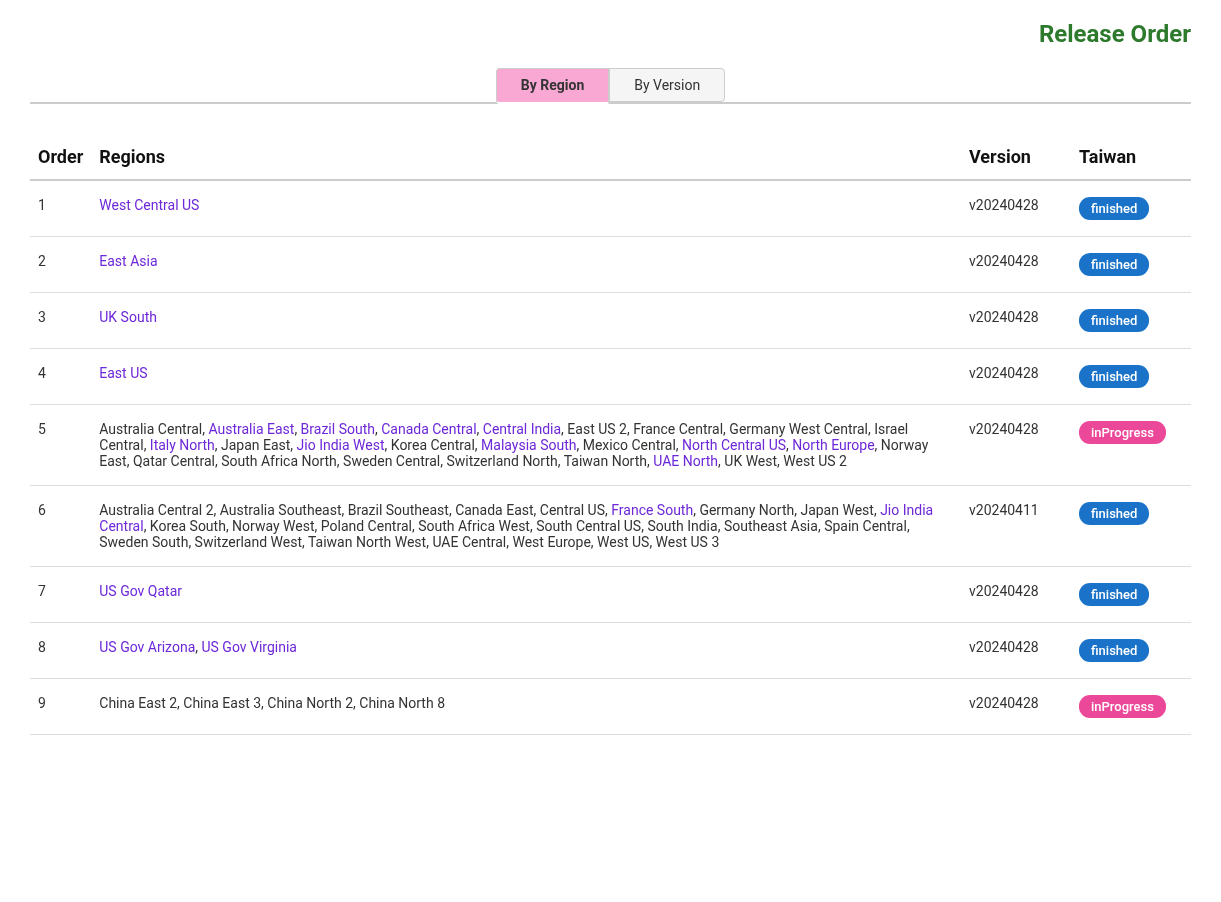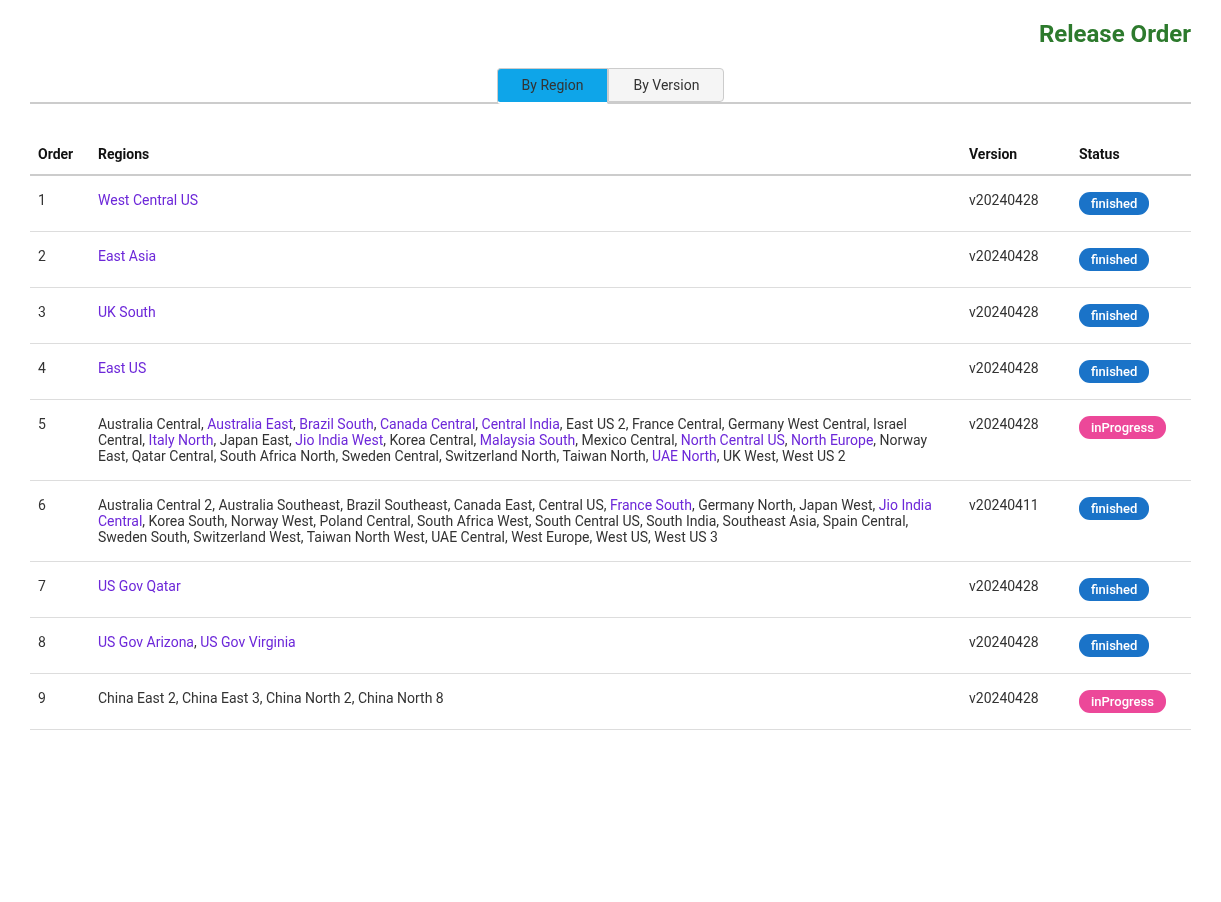--- a/index.html
+++ b/index.html
@@ -27,44 +27,44 @@
     }
     .tab {
       padding: 8px 24px;
       cursor: pointer;
       border: 1px solid #ccc;
       background: #f5f5f5;
       font-size: 14px;
       color: #333;
     }
     .tab.active {
-      background: #0ea5e9;
+      background: #f9a8d4;
       border-bottom: 2px solid #fff;
       margin-bottom: -2px;
-      font-weight: 400;
+      font-weight: 700;
       border-top: 1px solid #ccc;
       border-left: 1px solid #ccc;
       border-right: 1px solid #ccc;
     }
     .tab:first-child {
       border-radius: 4px 0 0 4px;
     }
     .tab:last-child {
       border-radius: 0 4px 4px 0;
     }
     table {
       width: 100%;
       border-collapse: collapse;
       margin-top: 10px;
     }
     thead th {
       text-align: left;
       padding: 12px 8px;
       font-weight: 700;
-      font-size: 14px;
+      font-size: 18px;
       color: #111;
       border-bottom: 2px solid #ccc;
     }
     tbody td {
       padding: 16px 8px;
       border-bottom: 1px solid #ddd;
       vertical-align: top;
       color: #333;
     }
     .order-col { width: 60px; }
@@ -94,21 +94,21 @@
   <div class="tab active">By Region</div>
   <div class="tab">By Version</div>
 </div>
 
 <table>
   <thead>
     <tr>
       <th class="order-col">Order</th>
       <th class="region-col">Regions</th>
       <th class="version-col">Version</th>
-      <th class="status-col">Status</th>
+      <th class="status-col">Taiwan</th>
     </tr>
   </thead>
   <tbody id="table-body">
   <tr>
         <td class="order-col row-num">1</td>
         <td class="region-col"><a class="link">West Central US</a></td>
         <td class="version-col">v20240428</td>
         <td class="status-col"><span class="badge badge-finished">finished</span></td>
       </tr>
       <tr>

